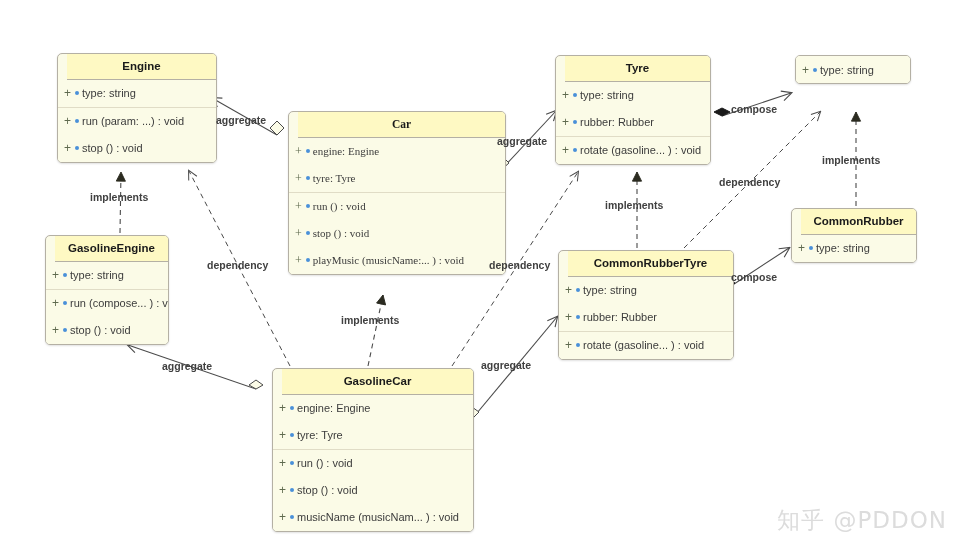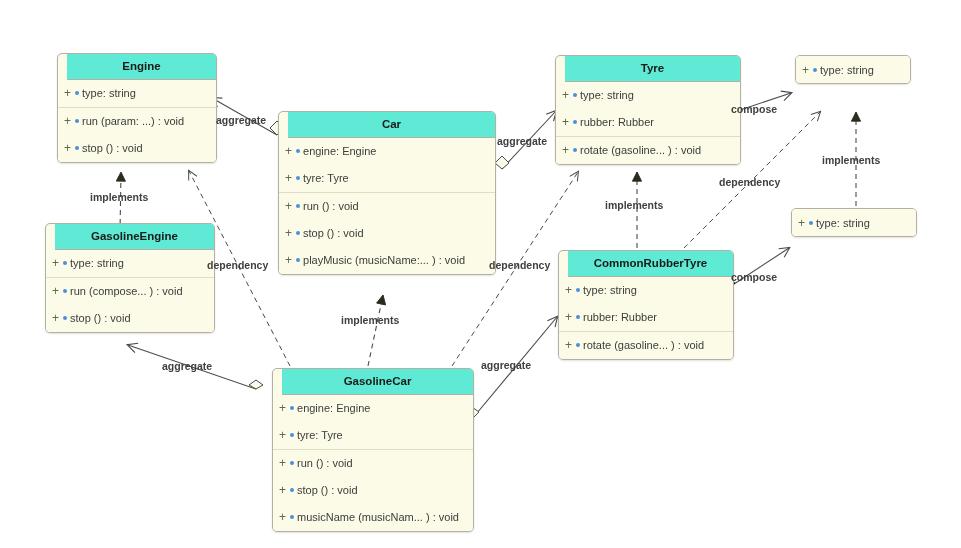--- a/index.html
+++ b/index.html
@@ -26,21 +26,21 @@
   .uml-class {
     position: absolute;
     box-sizing: border-box;
     border: 1px solid #b4b0a4;
     border-radius: 5px;
     background: #fbfbe7;
     box-shadow: 0 1px 2px rgba(0,0,0,0.12);
     overflow: hidden;
   }
   .uml-title {
-    background: #5eead4;
+    background: #fef9c3;
     border-bottom: 1px solid #b4b0a4;
     text-align: center;
     font-weight: bold;
     font-size: 11.5px;
     color: #1a1a1a;
     line-height: 1;
     padding: 7px 4px 6px 4px;
     margin-left: 9px;
   }
   .uml-section {
@@ -193,21 +193,21 @@
             <span class="vis-dot"></span>
             <span>run (param: ...) : void</span>
           </div>
           <div class="uml-member">
             <span class="plus">+</span>
             <span class="vis-dot"></span>
             <span>stop () : void</span>
           </div>
         </div>
       </div>
-      <div class="uml-class" style="left: 278px; top: 111px; width: 218px;">
+      <div class="uml-class" style="left: 288px; top: 111px; width: 218px; font-family: Liberation Serif, serif;">
         <div class="uml-title">Car</div>
         <div class="uml-section">
           <div class="uml-member">
             <span class="plus">+</span>
             <span class="vis-dot"></span>
             <span>engine: Engine</span>
           </div>
           <div class="uml-member">
             <span class="plus">+</span>
             <span class="vis-dot"></span>
@@ -225,21 +225,21 @@
             <span class="vis-dot"></span>
             <span>stop () : void</span>
           </div>
           <div class="uml-member">
             <span class="plus">+</span>
             <span class="vis-dot"></span>
             <span>playMusic (musicName:... ) : void</span>
           </div>
         </div>
       </div>
-      <div class="uml-class" style="left: 555px; top: 55px; width: 186px;">
+      <div class="uml-class" style="left: 555px; top: 55px; width: 156px;">
         <div class="uml-title">Tyre</div>
         <div class="uml-section">
           <div class="uml-member">
             <span class="plus">+</span>
             <span class="vis-dot"></span>
             <span>type: string</span>
           </div>
           <div class="uml-member">
             <span class="plus">+</span>
             <span class="vis-dot"></span>
@@ -256,21 +256,21 @@
       </div>
       <div class="uml-class" style="left: 795px; top: 55px; width: 116px;">
         <div class="uml-section">
           <div class="uml-member">
             <span class="plus">+</span>
             <span class="vis-dot"></span>
             <span>type: string</span>
           </div>
         </div>
       </div>
-      <div class="uml-class" style="left: 45px; top: 223px; width: 170px;">
+      <div class="uml-class" style="left: 45px; top: 235px; width: 124px;">
         <div class="uml-title">GasolineEngine</div>
         <div class="uml-section">
           <div class="uml-member">
             <span class="plus">+</span>
             <span class="vis-dot"></span>
             <span>type: string</span>
           </div>
         </div>
         <div class="uml-section">
           <div class="uml-member">
@@ -301,20 +301,21 @@
         </div>
         <div class="uml-section">
           <div class="uml-member">
             <span class="plus">+</span>
             <span class="vis-dot"></span>
             <span>rotate (gasoline... ) : void</span>
           </div>
         </div>
       </div>
       <div class="uml-class" style="left: 791px; top: 208px; width: 126px;">
+        <div class="uml-title">CommonRubber</div>
         <div class="uml-section">
           <div class="uml-member">
             <span class="plus">+</span>
             <span class="vis-dot"></span>
             <span>type: string</span>
           </div>
         </div>
       </div>
       <div class="uml-class" style="left: 272px; top: 368px; width: 202px;">
         <div class="uml-title">GasolineCar</div>
@@ -358,13 +359,14 @@
       <div class="edge-label" style="left: 341px; top: 315px;">implements</div>
       <div class="edge-label" style="left: 162px; top: 361px;">aggregate</div>
       <div class="edge-label" style="left: 481px; top: 360px;">aggregate</div>
       <div class="edge-label" style="left: 489px; top: 260px;">dependency</div>
       <div class="edge-label" style="left: 605px; top: 200px;">implements</div>
       <div class="edge-label" style="left: 719px; top: 177px;">dependency</div>
       <div class="edge-label" style="left: 731px; top: 272px;">compose</div>
       <div class="edge-label" style="left: 822px; top: 155px;">implements</div>
     </div>
 
+  <div class="watermark">知乎 @PDDON</div>
 </div>
 
 </body></html>

